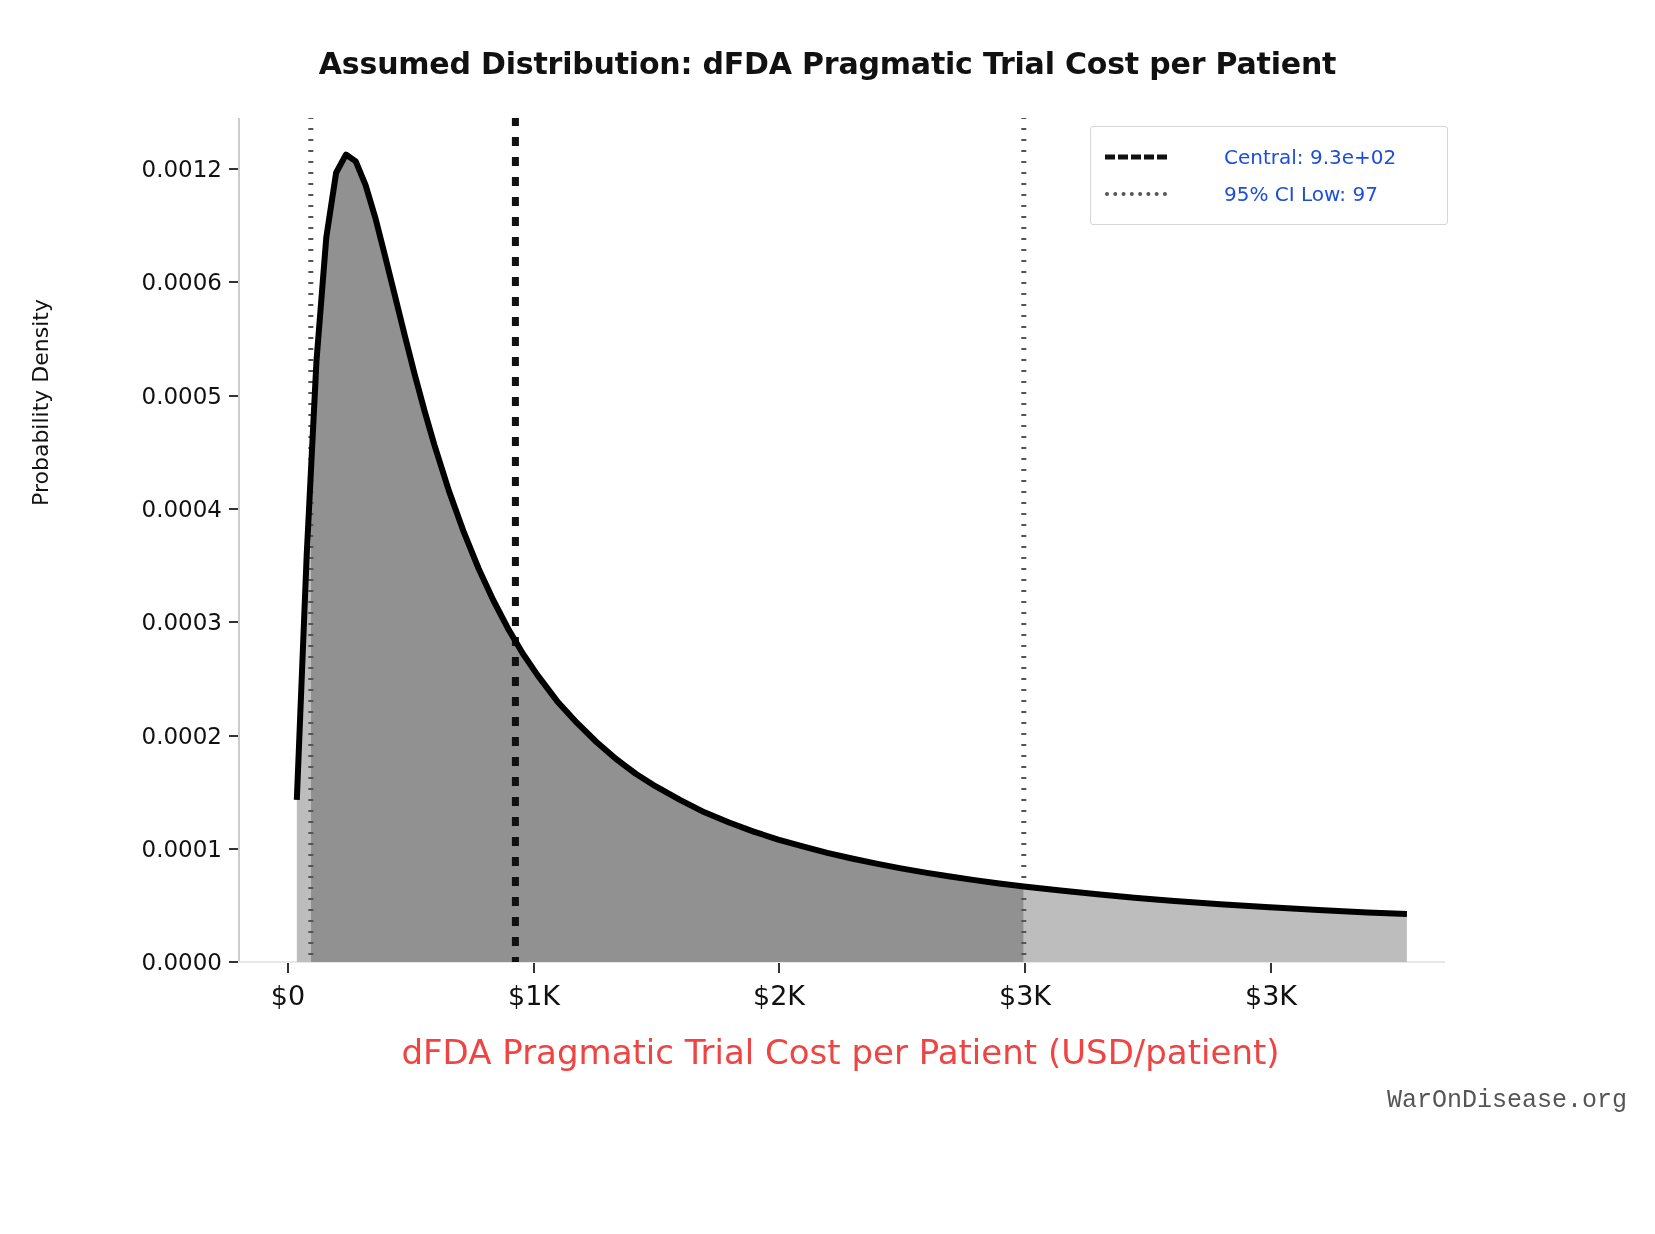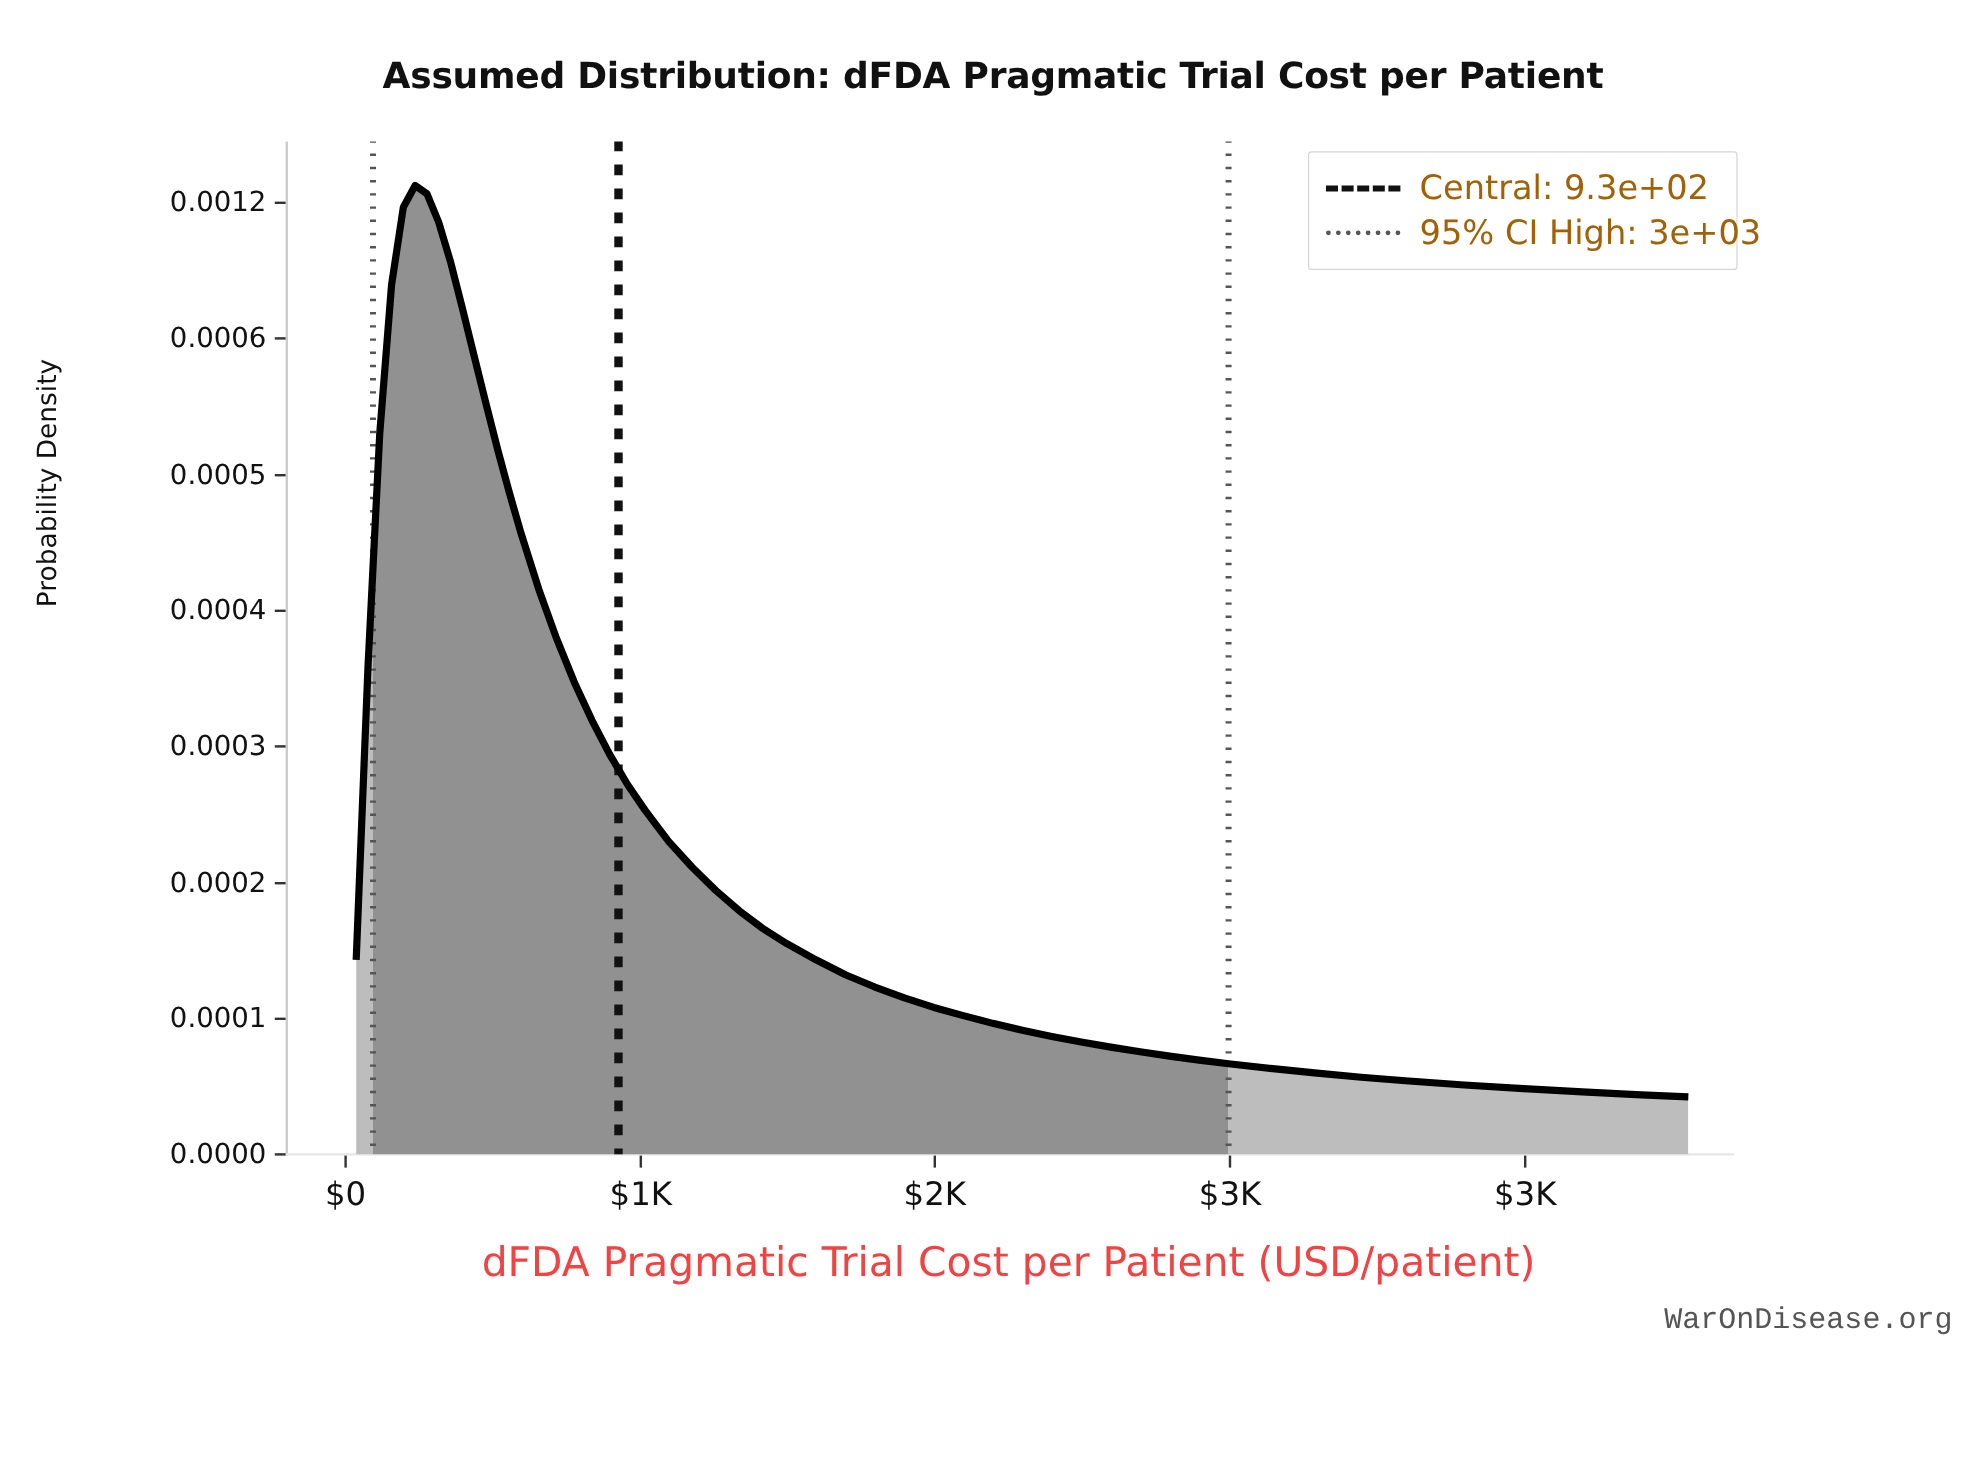--- a/index.html
+++ b/index.html
@@ -123,23 +123,24 @@
     height:20px;
     position:relative;
     flex:0 0 62px;
     margin-right:16px;
   }
   .legend-swatch .ln { position:absolute; left:0; right:0; top:50%; transform:translateY(-50%); }
   .sw-dashed .ln { border-top:5px dashed #111111; }
   .sw-dot1 .ln { border-top:4px dotted #555555; }
   .sw-dot2 .ln { border-top:4px dotted #555555; }
   .legend-text {
-    font-size:28px;
-    color:#a16207;
+    font-size:20px;
+    color:#1d4ed8;
     white-space:nowrap;
+    margin-left:41px;
   }
 </style>
 </head>
 <body>
 
 <div id="figure">
 
   <div id="chart-title">Assumed Distribution: dFDA Pragmatic Trial Cost per Patient</div>
 
   <div class="spine-left"></div>
@@ -204,21 +205,21 @@
   <div id="xlabel">dFDA Pragmatic Trial Cost per Patient (USD/patient)</div>
 
   <div id="legend">
     <div class="legend-row">
       <span class="legend-swatch sw-dashed">
           <span class="ln"></span>
         </span>
       <span class="legend-text">Central: 9.3e+02</span>
     </div>
     <div class="legend-row">
-      <span class="legend-swatch sw-dot2">
+      <span class="legend-swatch sw-dot1">
           <span class="ln"></span>
         </span>
-      <span class="legend-text">95% CI High: 3e+03</span>
+      <span class="legend-text">95% CI Low: 97</span>
     </div>
   </div>
 
   <div id="watermark">WarOnDisease.org</div>
 </div>
 
 </body></html>

